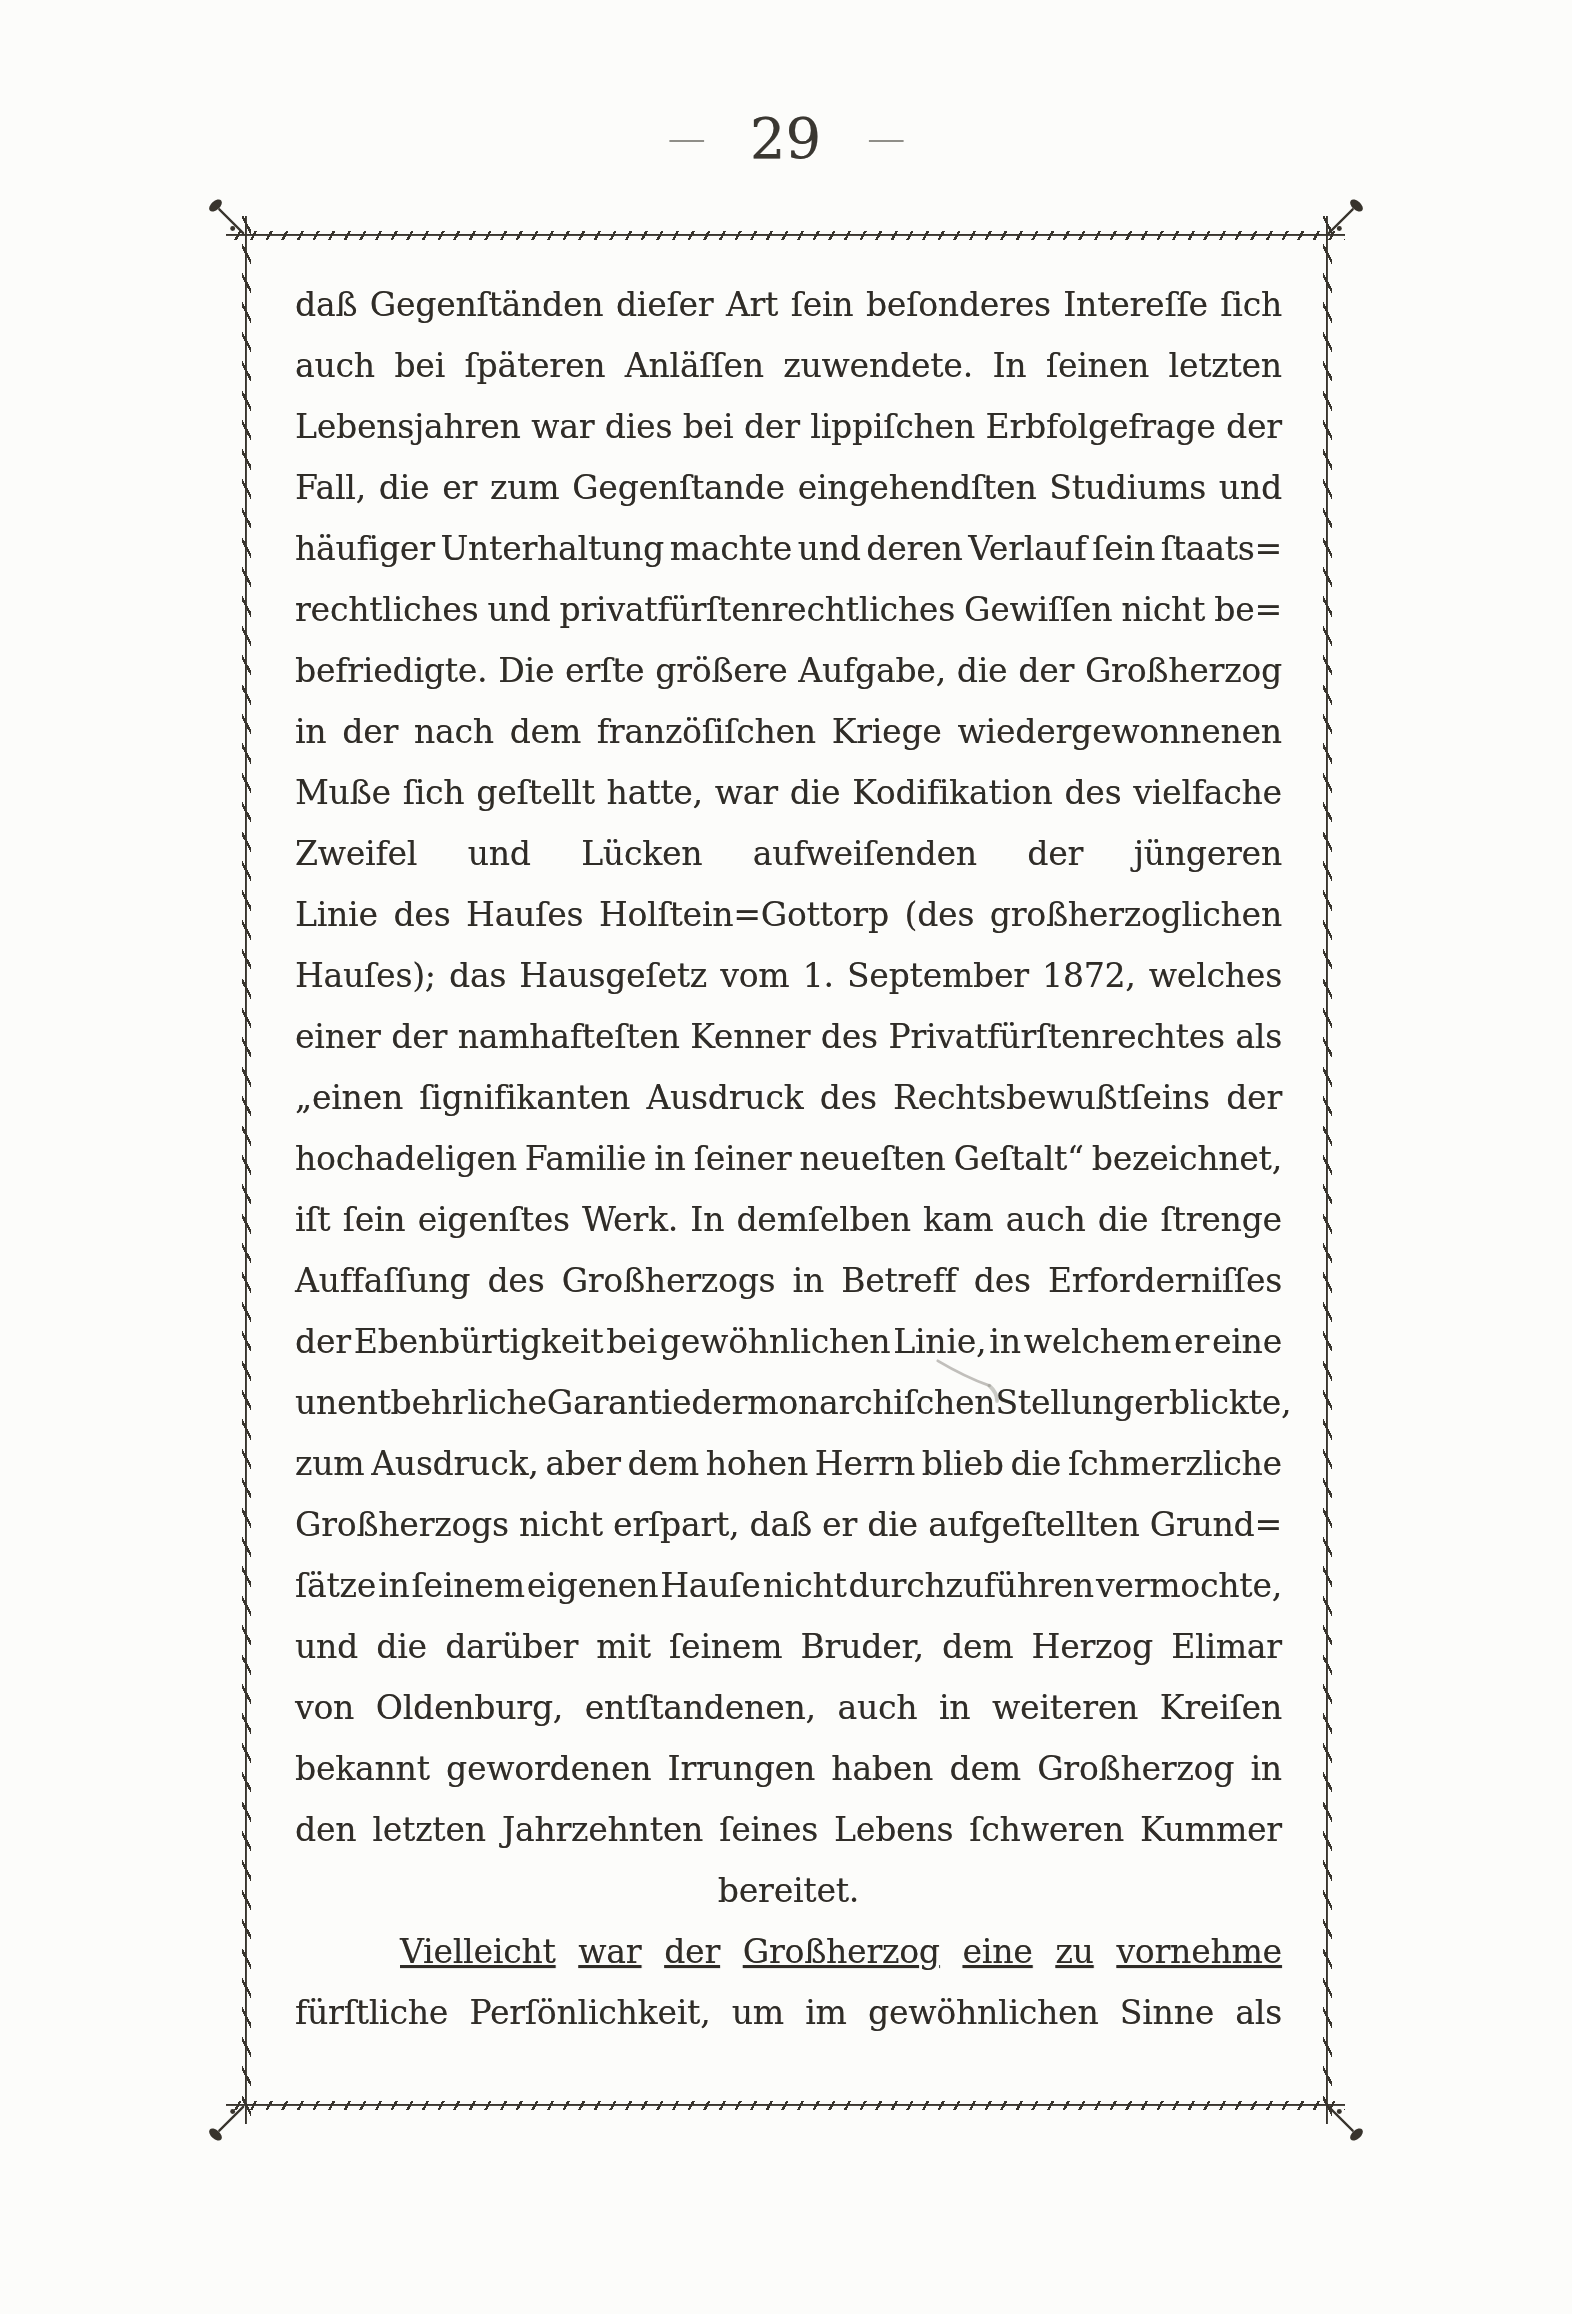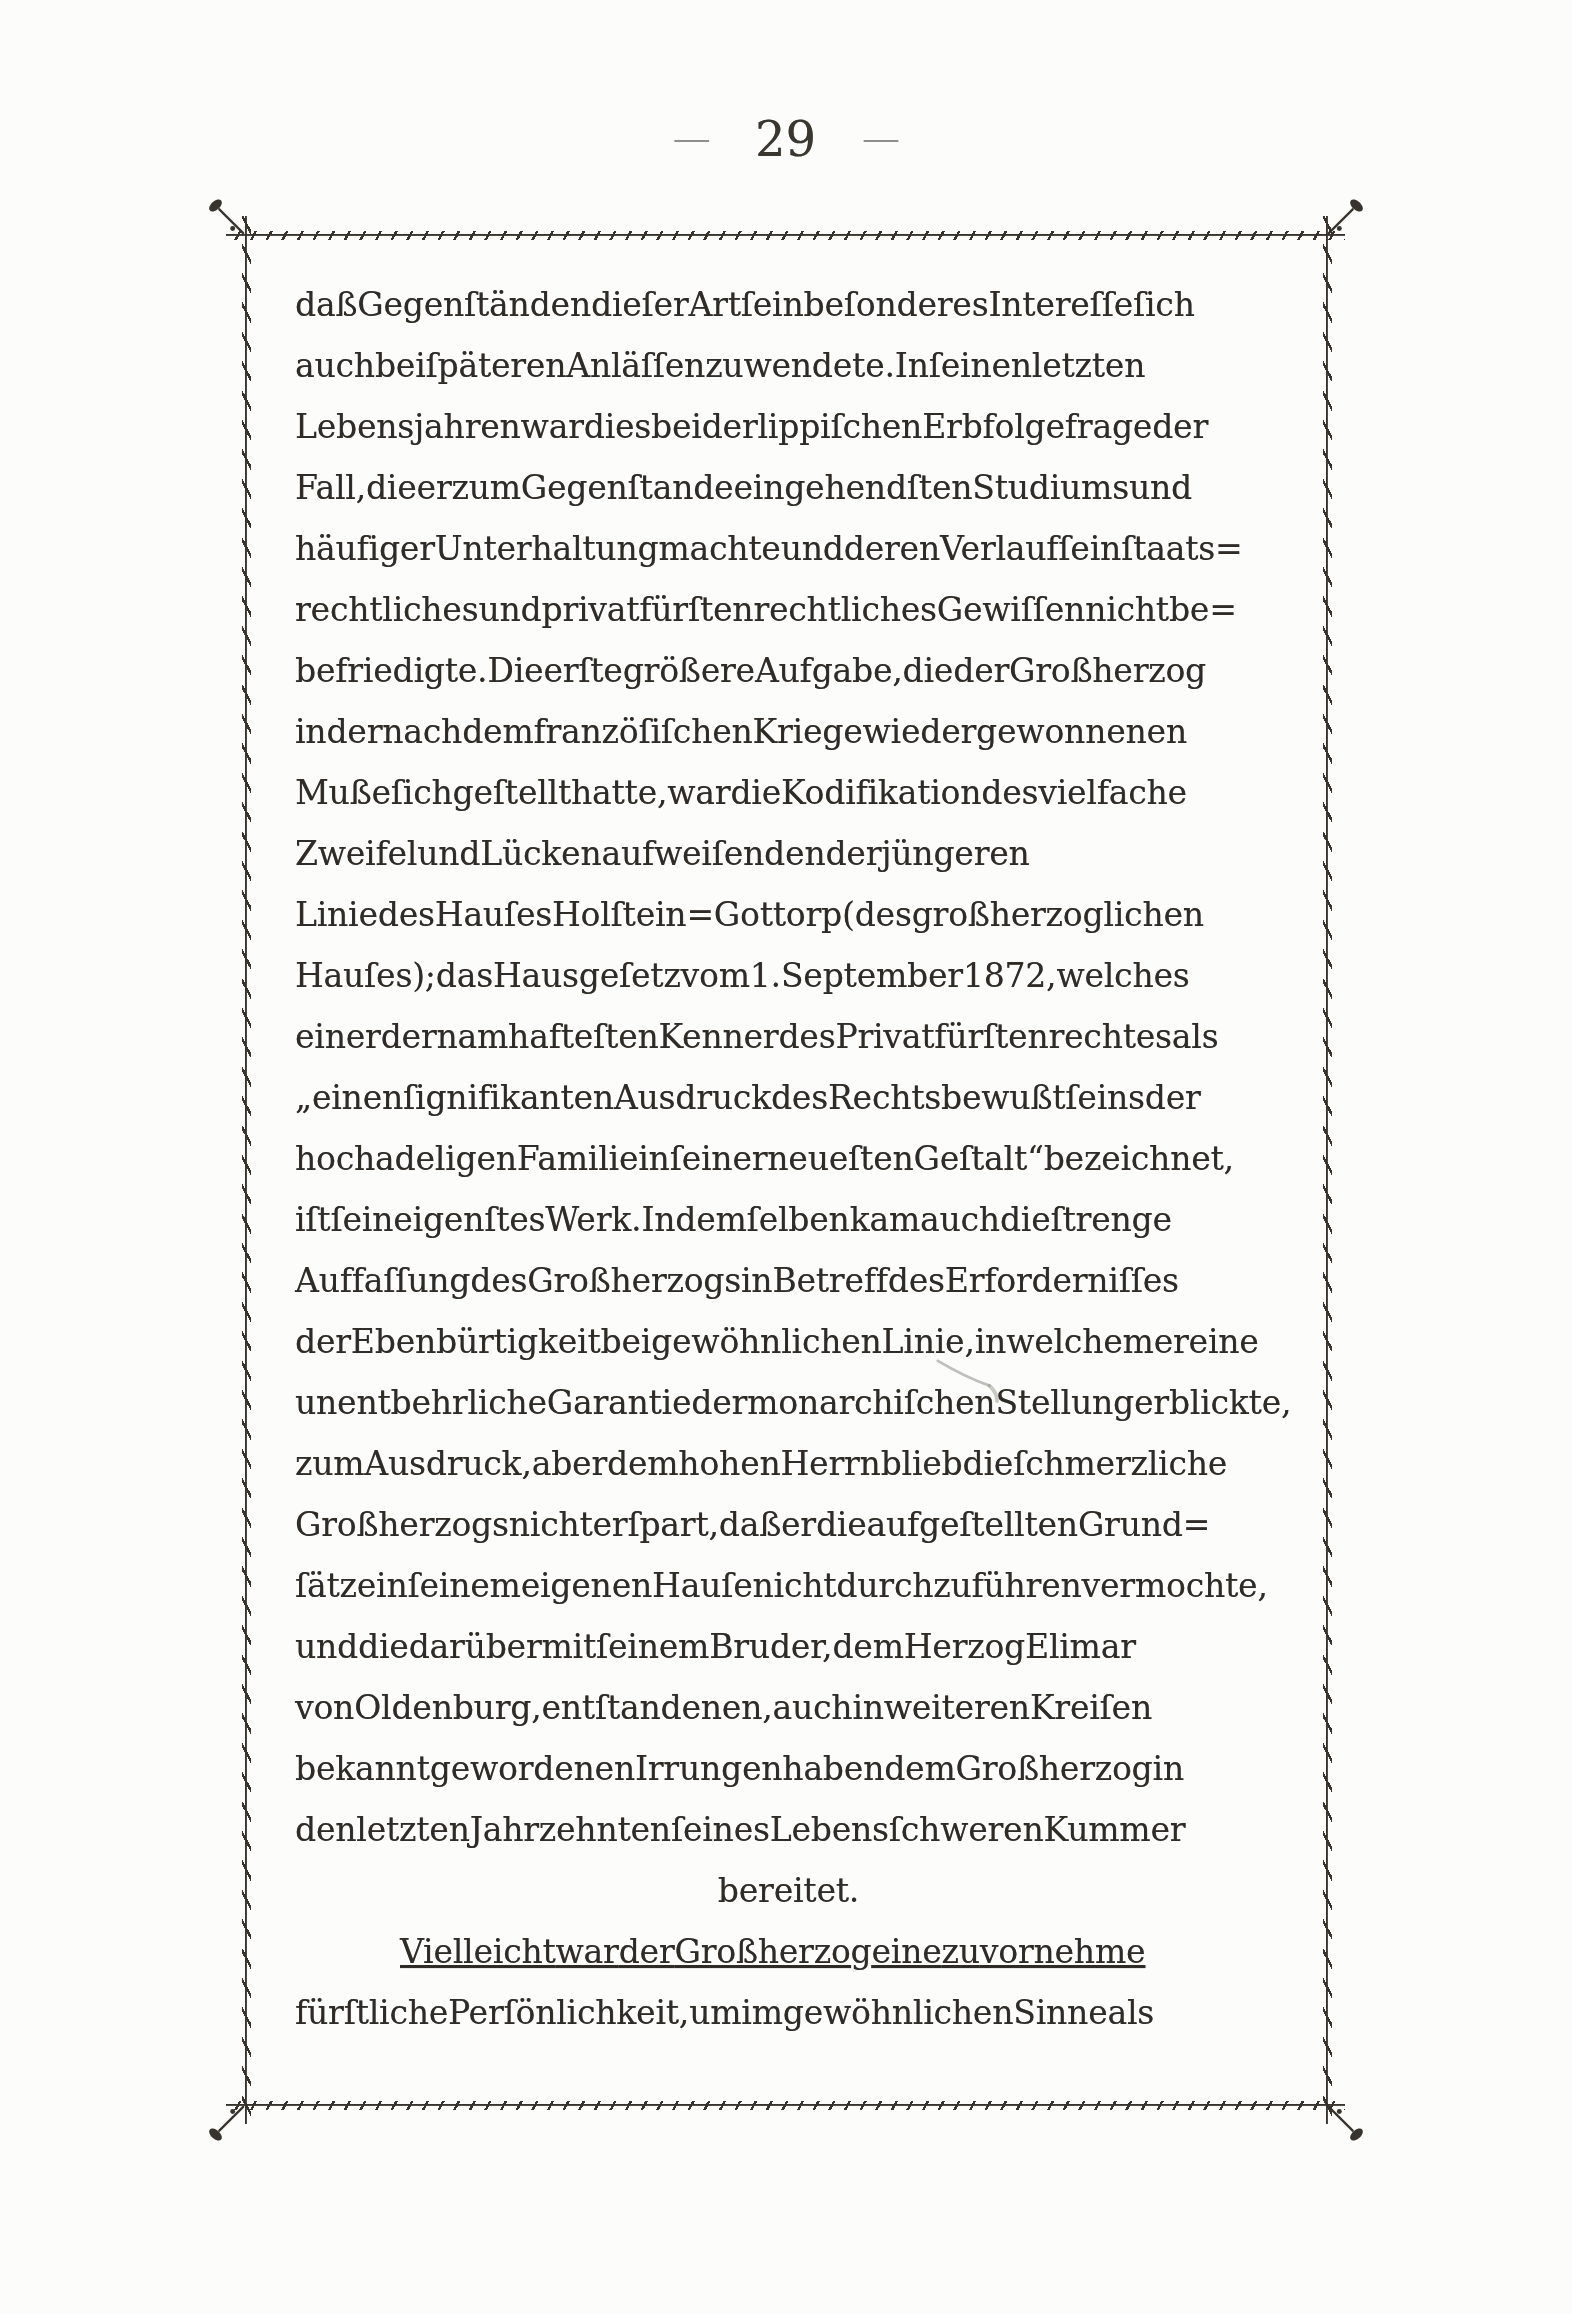--- a/index.html
+++ b/index.html
@@ -21,21 +21,21 @@
   
   .page-header{
     position:absolute;left:245px;top:105px;width:1081px;height:67px;
     display:flex;justify-content:center;align-items:center;gap:46px;
   }
   .page-dash{
     font-size:38px;color:#8f8e88;letter-spacing:-1.9px;
     transform:scaleY(.8);
   }
   .page-number{
-    font-size:48px;color:#3a3731;
+    font-size:56px;color:#3a3731;
     text-shadow:0.3px 0.3px 0.5px rgba(40,36,30,.45);
   }
 
   
   .h-edge{
     position:absolute;height:8.6px;
     background-image:
       repeating-linear-gradient(118deg, transparent 0 11.4px, var(--ink-border) 11.4px 13.8px),
       linear-gradient(var(--ink-border),var(--ink-border));
     background-size:auto auto,100% 1.9px;
@@ -65,21 +65,21 @@
   .c-bl{left:205px;top:2103px;transform:scaleY(-1);}
   .c-br{left:1325px;top:2103px;transform:scale(-1,-1);}
 
   
   .text-block{
     position:absolute;left:295px;top:274px;width:987px;
     font-size:33px;letter-spacing:-0.2px;
     text-shadow:0.2px 0.2px 0.4px rgba(40,36,30,.5);
   }
   .line{
-    display:flex;
+    display:flex;justify-content:space-between;
     height:61px;line-height:61px;white-space:nowrap;
   }
   .line.noj{justify-content:center;}
   .line.indent{padding-left:105px;text-decoration:underline;}
 
   
   .smudge{position:absolute;left:934px;top:1358px;width:86px;height:57px;}
   .smudge path{stroke:#8f8d86;fill:none;stroke-linecap:round;}
 </style>
 </head>

